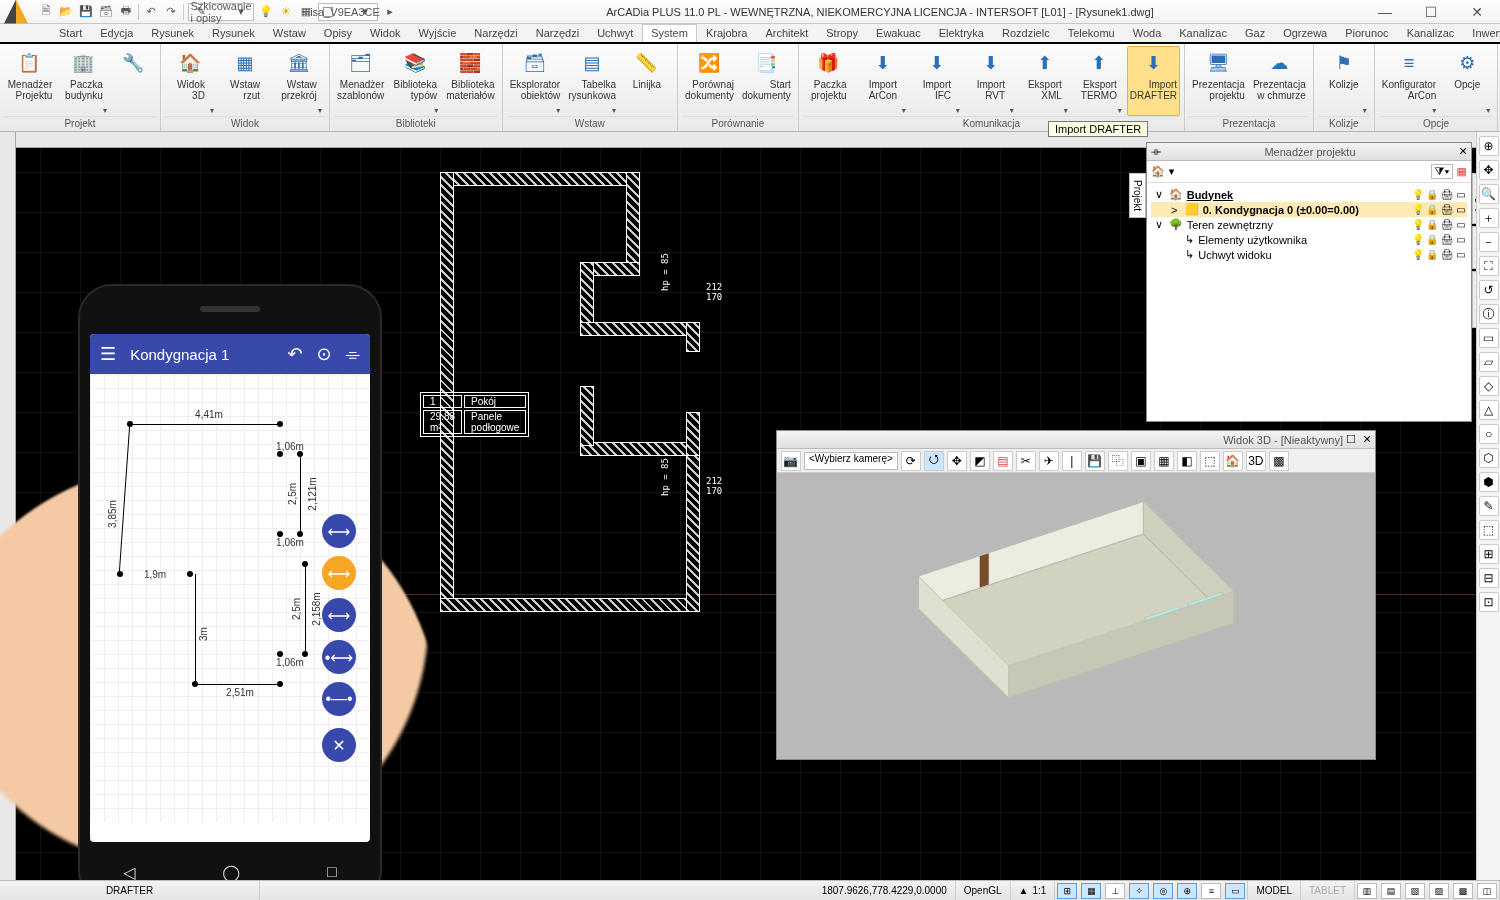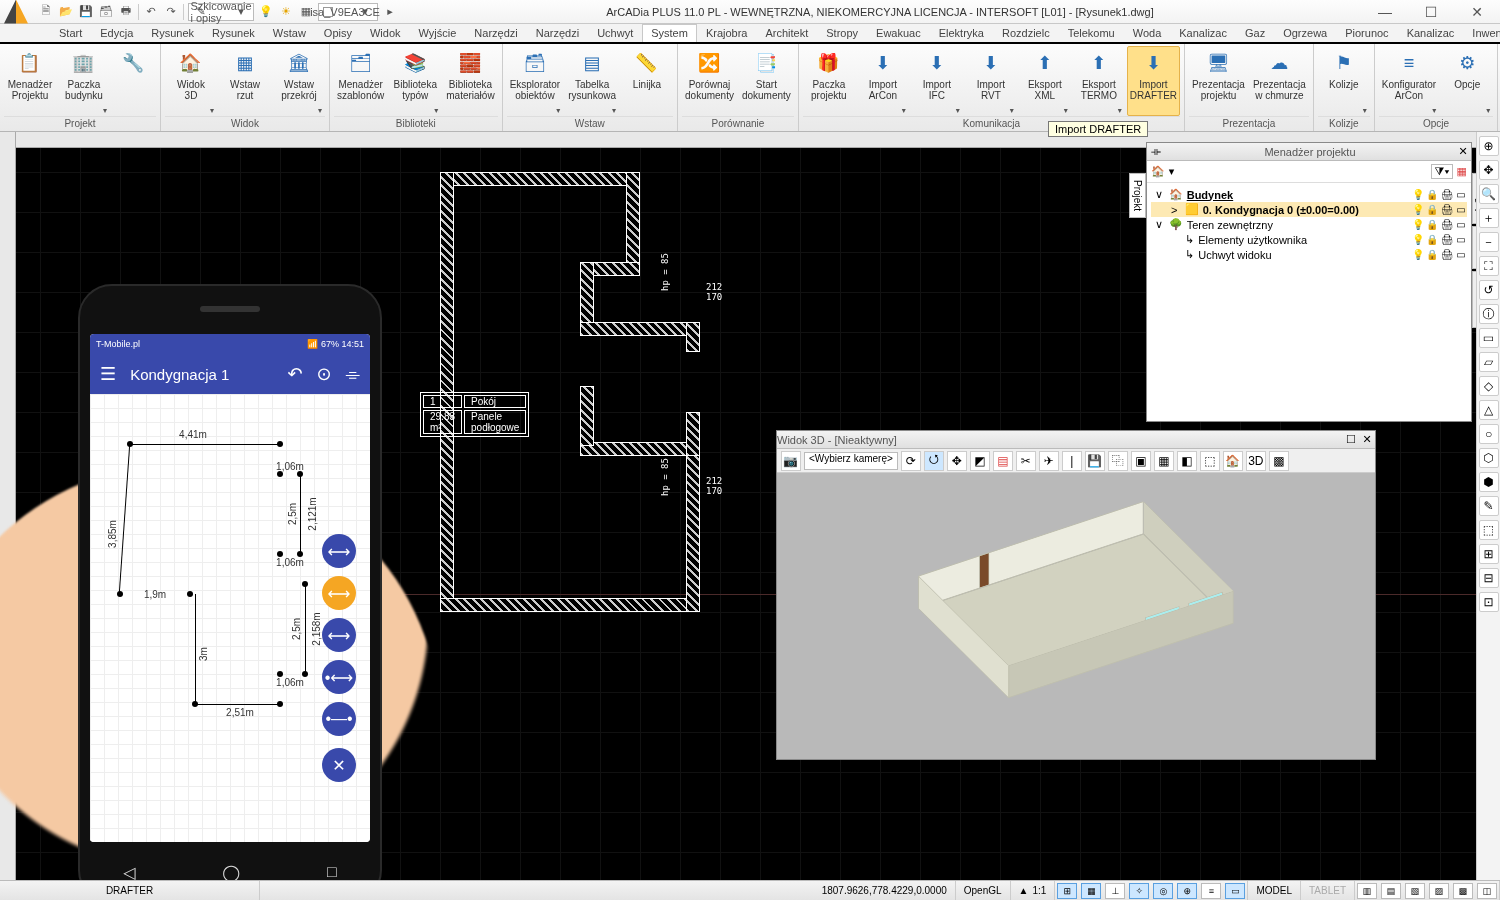--- a/index.html
+++ b/index.html
@@ -21,21 +21,21 @@
   .tabs .tab.active{background:#fff;border-color:#c8c8c8;}
 
   
   .ribbon{height:88px;background:linear-gradient(#fcfcfc,#e9e9e9);display:flex;border-bottom:1px solid #b5b5b5;font-size:10px;}
   .rgroup{border-right:1px solid #ccc;display:flex;flex-direction:column;padding:2px 4px;}
   .rgroup .row{display:flex;gap:2px;flex:1;}
   .rbtn{display:flex;flex-direction:column;align-items:center;justify-content:flex-start;gap:2px;min-width:44px;padding:2px 2px;border:1px solid transparent;border-radius:2px;position:relative;}
   .rbtn.big{min-width:52px;}
   .rbtn.active{background:#ffe08a;border-color:#e5b24a;}
   .rbtn .ic{width:28px;height:28px;border-radius:3px;display:flex;align-items:center;justify-content:center;font-size:18px;color:#2b6fb4;}
-  .rbtn .lbl{font-size:10px;color:#333;text-align:center;line-height:11px;white-space:pre;}
+  .rbtn .lbl{font-size:10px;color:#333;text-align:right;line-height:11px;white-space:pre;}
   .rbtn .dd{position:absolute;bottom:0;right:2px;font-size:8px;color:#555;}
   .rgroup .cap{text-align:center;font-size:10px;color:#555;padding-top:1px;border-top:1px solid #ddd;}
 
   
   .work{position:absolute;top:132px;left:0;right:0;bottom:20px;background:#000;}
   .grid{position:absolute;inset:0;background:
      repeating-linear-gradient(#111 0 1px,transparent 1px 40px),
      repeating-linear-gradient(90deg,#111 0 1px,transparent 1px 40px),#000;}
   .axisx{position:absolute;left:0;right:0;top:462px;height:1px;background:#4b2a2a;}
   .rulert{position:absolute;top:0;left:0;right:0;height:16px;background:#e8e8e8;border-bottom:1px solid #aaa;}
@@ -58,21 +58,21 @@
   .pm .node{display:flex;align-items:center;gap:4px;padding:1px 0;}
   .pm .node .sp{display:inline-block;}
   .pm .icons{margin-left:auto;display:flex;gap:2px;}
   .pm .icons span{width:12px;height:12px;font-size:10px;display:flex;align-items:center;justify-content:center;}
   .pm .sidetabs{position:absolute;right:-18px;top:30px;display:flex;flex-direction:column;}
   .pm .sidetabs div{writing-mode:vertical-rl;background:#eee;border:1px solid #bbb;font-size:10px;padding:6px 2px;margin-bottom:2px;}
 
   
   .v3{position:absolute;left:776px;top:298px;width:600px;height:330px;background:#b9b9b9;border:1px solid #8a8a8a;}
   .v3 .hd{height:18px;background:linear-gradient(#f3f3f3,#e0e0e0);display:flex;align-items:center;border-bottom:1px solid #bbb;font-size:11px;}
-  .v3 .hd .t{flex:1;text-align:left;color:#555;}
+  .v3 .hd .t{flex:1;text-align:right;color:#555;}
   .v3 .tb{height:24px;background:#efefef;border-bottom:1px solid #ccc;display:flex;align-items:center;gap:3px;padding:0 4px;font-size:10px;}
   .v3 .tb .btn{width:20px;height:20px;border:1px solid #ccc;background:#fff;display:flex;align-items:center;justify-content:center;font-size:12px;}
   .v3 .tb .combo{height:18px;border:1px solid #bbb;background:#fff;padding:0 4px;}
   .v3 .scene{position:absolute;top:42px;left:0;right:0;bottom:0;background:#b9b9b9;display:flex;align-items:center;justify-content:center;}
   .room3d{width:260px;height:180px;position:relative;transform:rotateX(55deg) rotateZ(-30deg);transform-style:preserve-3d;}
   .face{position:absolute;background:#e6e6d4;border:1px solid #bfbfae;}
 
   
   .vtool{position:absolute;top:0;right:0;width:24px;bottom:0;background:#f3f3f3;border-left:1px solid #ccc;display:flex;flex-direction:column;align-items:center;padding-top:4px;gap:4px;}
   .vtool span{width:20px;height:20px;border:1px solid #ccc;border-radius:2px;display:flex;align-items:center;justify-content:center;font-size:12px;background:#fff;}
@@ -546,24 +546,20 @@
     <span>⊞</span>
     <span>⊟</span>
     <span>⊡</span>
   </div>
 
   <div class="phonewrap">
     <div class="hand"></div>
     <div class="phone">
       <div class="speaker"></div>
       <div class="screen">
-        <div class="statusbar">
-          <span>T-Mobile.pl</span>
-          <span>📶 <span>67%  14:51</span></span>
-        </div>
         <div class="appbar">
           <span class="ic">☰</span>
           <span style="flex:1">Kondygnacja 1</span>
           <span class="ic">↶</span>
           <span class="ic">⊙</span>
           <span class="ic">⌯</span>
         </div>
         <div class="canvas">
 
           <div class="pt" style="left:40px;top:50px"></div>
@@ -580,21 +576,21 @@
           <div class="pt" style="left:105px;top:310px"></div>
           <div class="pt" style="left:190px;top:310px"></div>
 
           <div class="seg" style="left:40px;top:50px;width:150px;height:1px"></div>
           <div class="seg" style="left:34px;top:50px;width:1px;height:150px;transform:rotate(4deg)"></div>
           <div class="seg" style="left:210px;top:80px;width:1px;height:80px"></div>
           <div class="seg" style="left:215px;top:190px;width:1px;height:90px"></div>
           <div class="seg" style="left:105px;top:200px;width:1px;height:110px"></div>
           <div class="seg" style="left:105px;top:310px;width:85px;height:1px"></div>
 
-          <div class="mlabel" style="left:103px;top:40px">4,41m</div>
+          <div class="mlabel" style="left:119px;top:40px">4,41m</div>
           <div class="mlabel" style="left:200px;top:72px">1,06m</div>
           <div class="mlabel" style="left:22px;top:140px;transform:translate(-50%,-50%) rotate(-90deg)">3,85m</div>
           <div class="mlabel" style="left:202px;top:120px;transform:translate(-50%,-50%) rotate(-90deg)">2,5m</div>
           <div class="mlabel" style="left:222px;top:120px;transform:translate(-50%,-50%) rotate(-90deg)">2,121m</div>
           <div class="mlabel" style="left:200px;top:168px">1,06m</div>
           <div class="mlabel" style="left:65px;top:200px">1,9m</div>
           <div class="mlabel" style="left:206px;top:235px;transform:translate(-50%,-50%) rotate(-90deg)">2,5m</div>
           <div class="mlabel" style="left:226px;top:235px;transform:translate(-50%,-50%) rotate(-90deg)">2,158m</div>
           <div class="mlabel" style="left:200px;top:288px">1,06m</div>
           <div class="mlabel" style="left:113px;top:260px;transform:translate(-50%,-50%) rotate(-90deg)">3m</div>

